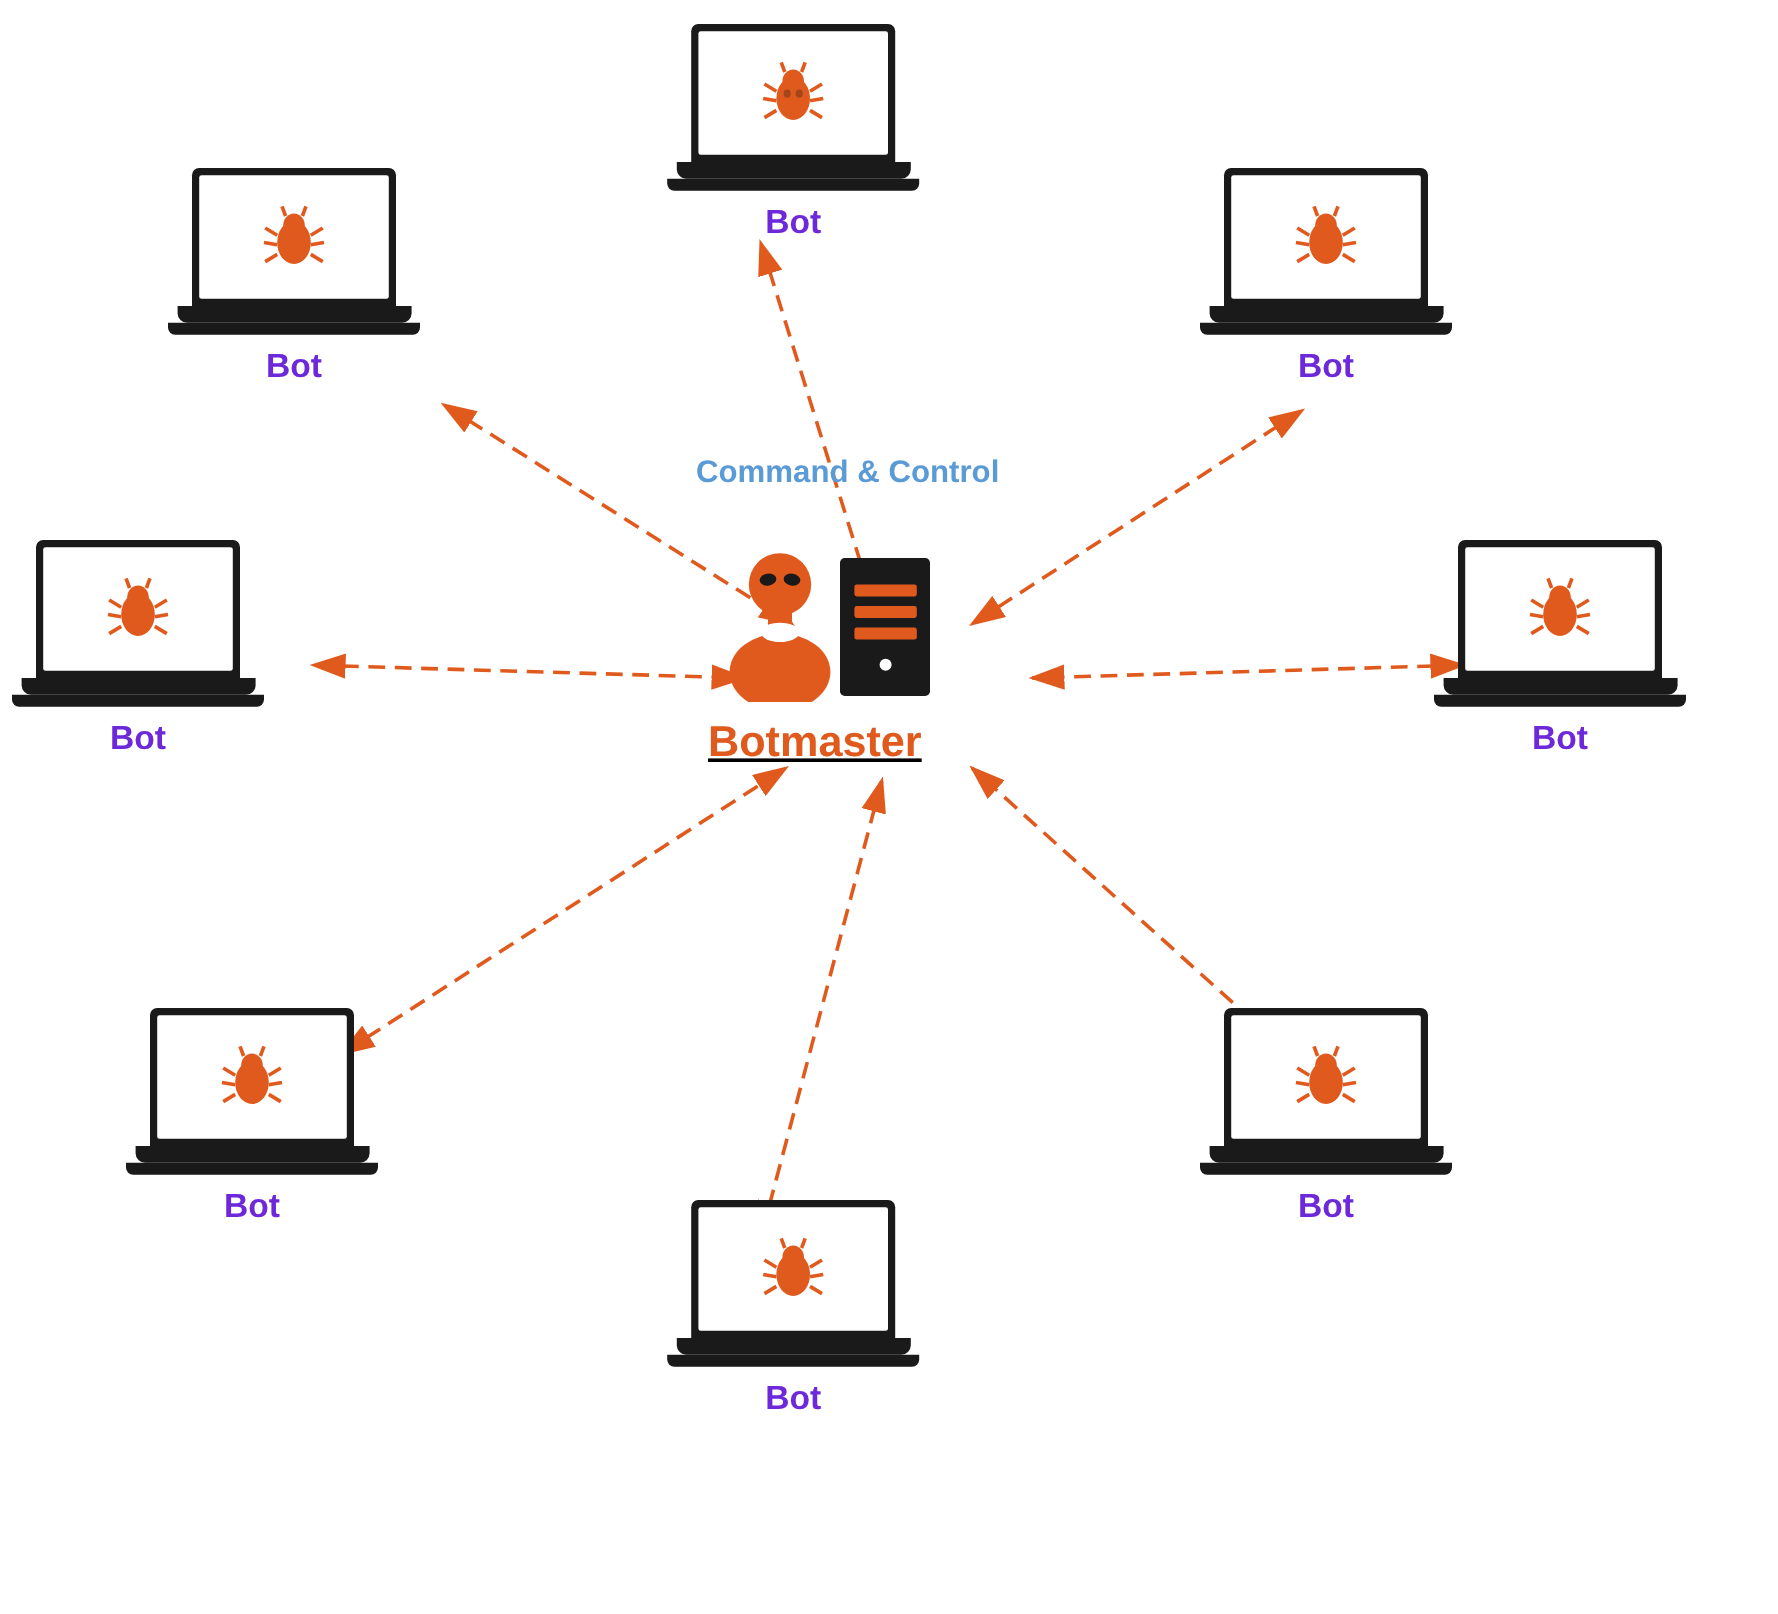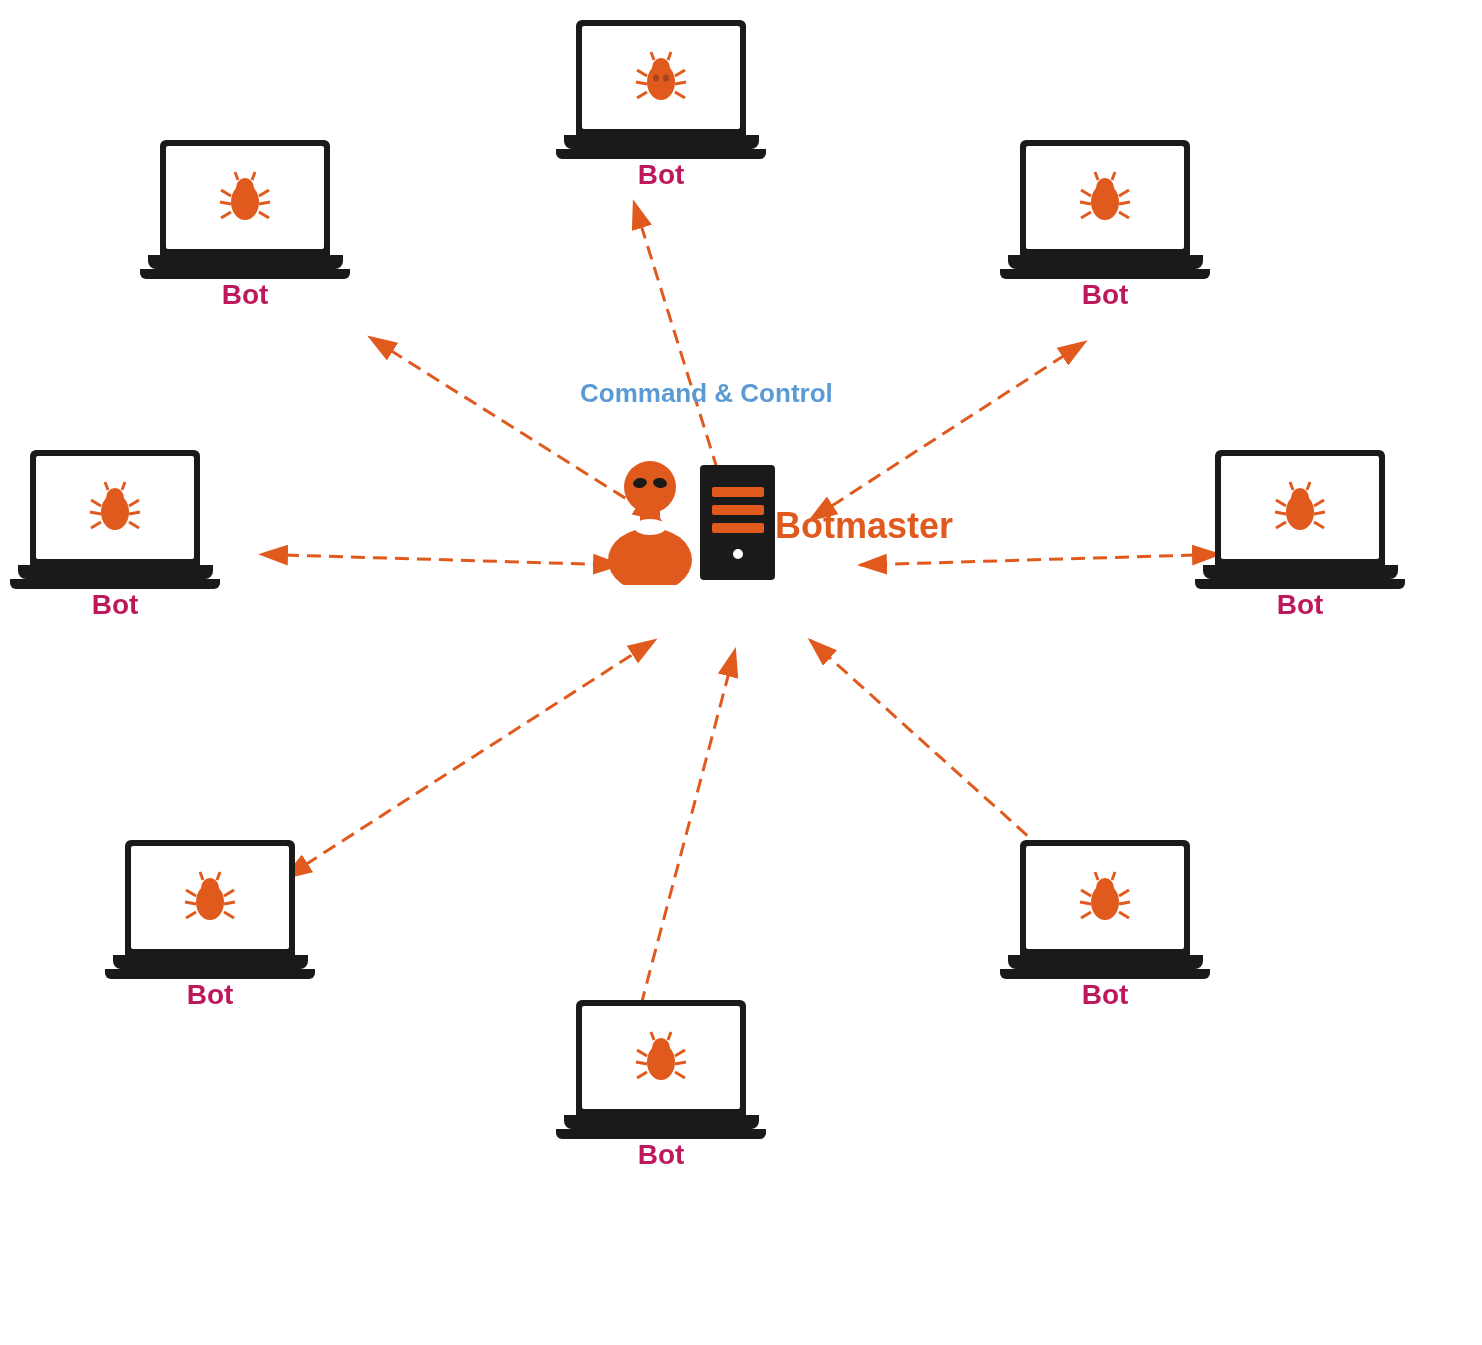--- a/index.html
+++ b/index.html
@@ -49,30 +49,32 @@
       border-radius: 0 0 8px 8px;
     }
     .laptop-base-bottom {
       width: 210px;
       height: 10px;
       background: #1a1a1a;
       border-radius: 0 0 6px 6px;
       margin-top: 0px;
     }
     .bot-label {
+      margin-top: 10px;
       font-size: 28px;
       font-weight: bold;
-      color: #be185d;
+      color: #6d28d9;
     }
     
     .botmaster-center {
       position: absolute;
       display: flex;
-      flex-direction: row;
-      align-items: center;
+      flex-direction: column;
+      align-items: flex-start;
+      text-decoration: underline;
     }
     .server-group {
       display: flex;
       flex-direction: row;
       align-items: flex-end;
       gap: 0px;
     }
     
     .server-tower {
       width: 75px;

